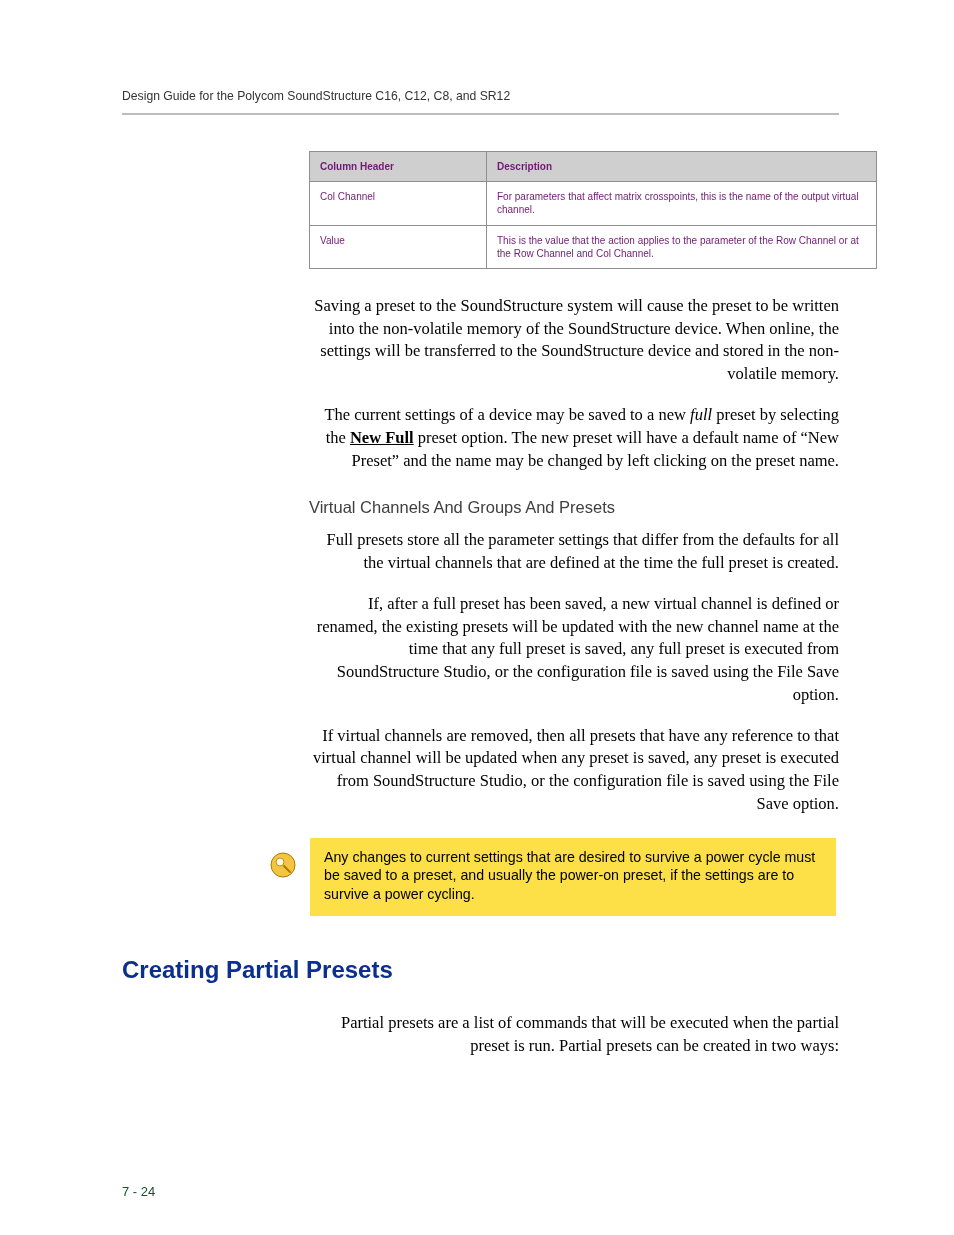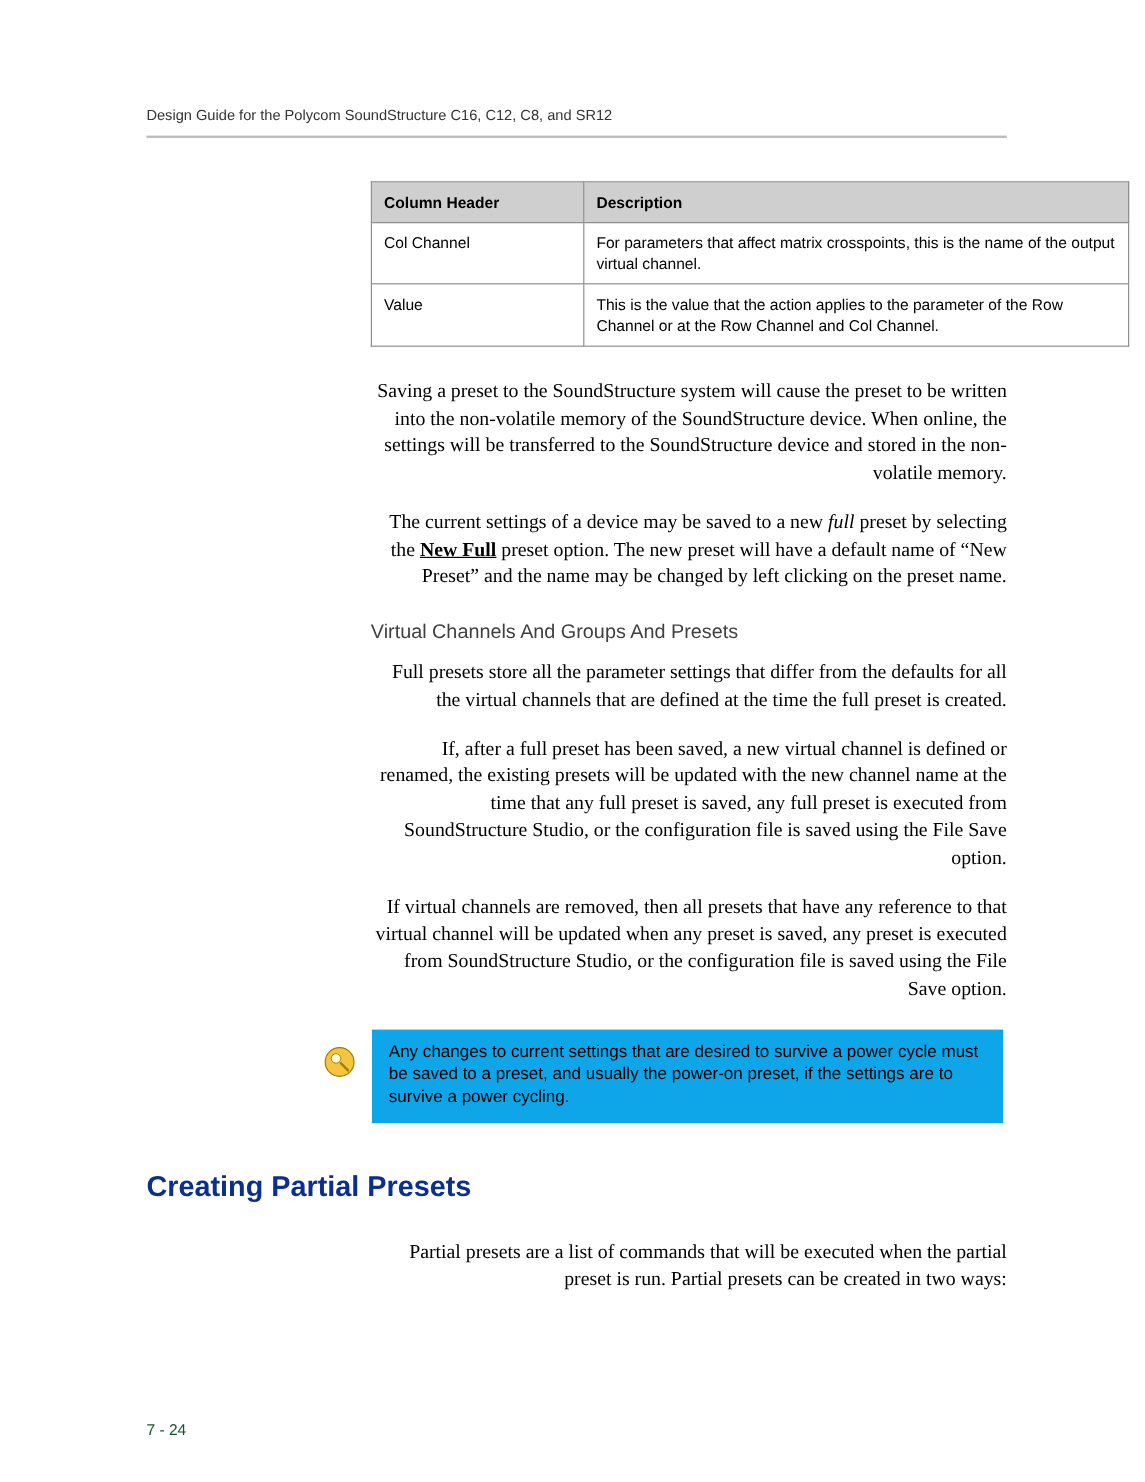--- a/index.html
+++ b/index.html
@@ -27,24 +27,24 @@
   .header-rule {
     border: none;
     border-top: 2.2px solid #bdbdbd;
     margin: 0 0 36px 0;
   }
   .content-col {
     margin-left: 187px; 
   }
   table.def-table {
     border-collapse: collapse;
-    width: 632px;
+    width: 568px;
     font-family: Arial, Helvetica, sans-serif;
-    font-size: 13px;
-    color: #000000;
+    font-size: 10px;
+    color: #701a75;
     margin-bottom: 26px;
   }
   table.def-table th, table.def-table td {
     border: 1px solid #8f8f8f;
     padding: 8px 10px 8px 10px;
     text-align: left;
     vertical-align: top;
     line-height: 1.32;
   }
   table.def-table th {
@@ -76,21 +76,21 @@
     margin-left: 148px;
   }
   .note-icon {
     width: 26px;
     height: 26px;
     flex: 0 0 auto;
     margin-right: 14px;
     margin-top: 14px;
   }
   .note-box {
-    background: #0ea5e9;
+    background: #fde047;
     font-family: Arial, Helvetica, sans-serif;
     font-size: 14.2px;
     line-height: 1.32;
     padding: 10px 14px 12px 14px;
     width: 526px;
     box-sizing: border-box;
     color: #000;
   }
   h2.section {
     font-family: Arial, Helvetica, sans-serif;

